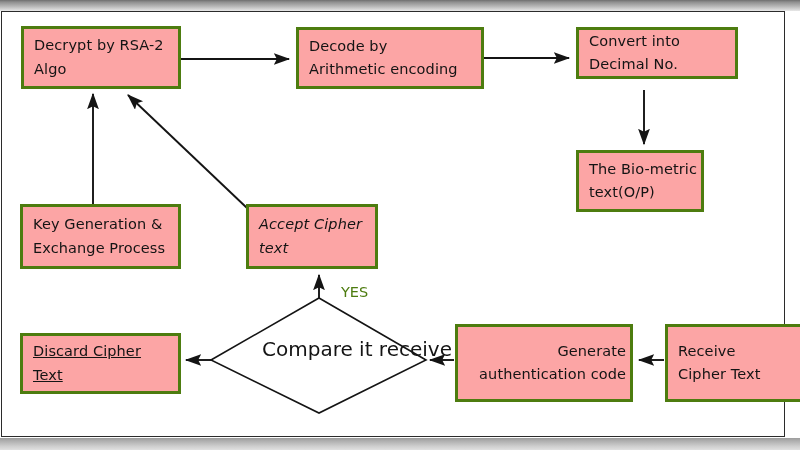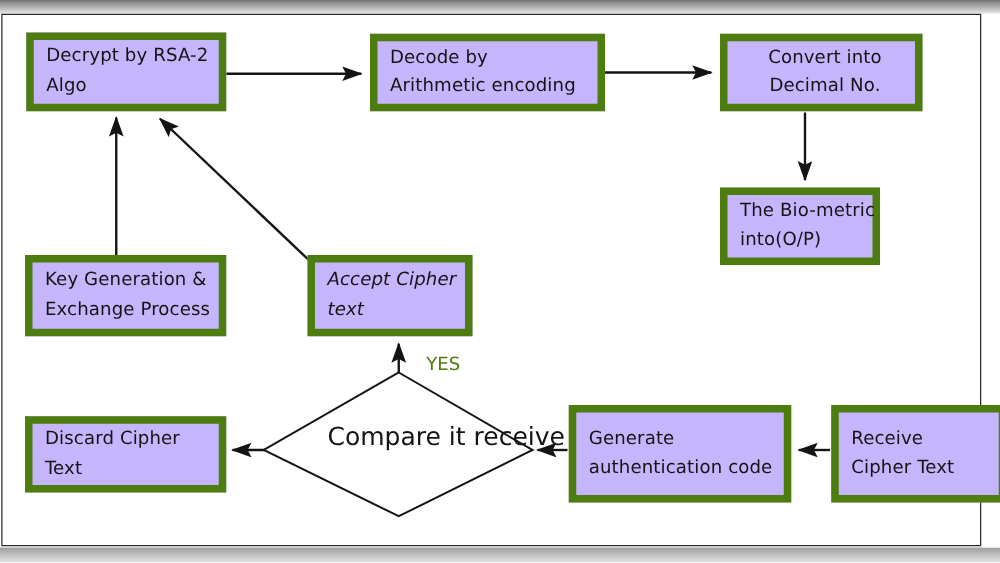--- a/index.html
+++ b/index.html
@@ -43,22 +43,22 @@
     left: 786px;
     width: 14px;
     height: 427px;
     background: #ffffff;
   }
 
   
   .node {
     position: absolute;
     box-sizing: border-box;
-    background: #c4b5fd;
-    border: 6px solid #4d7c0f;
+    background: #fca5a5;
+    border: 3px solid #4d7c0f;
     display: flex;
     flex-direction: column;
     justify-content: center;
     color: #141414;
     font-size: 14.5px;
     line-height: 1.62;
     padding-left: 10px;
     padding-right: 4px;
     letter-spacing: 0.1px;
   }
@@ -129,46 +129,46 @@
   <div class="node" style="left:21px; top:26px; width:160px; height:63px;">
     <span class="ln">Decrypt by RSA-2</span>
     <span class="ln">Algo</span>
   </div>
 
   <div class="node" style="left:296px; top:27px; width:188px; height:62px;">
     <span class="ln">Decode by</span>
     <span class="ln">Arithmetic encoding</span>
   </div>
 
-  <div class="node" style="left:576px; top:27px; width:162px; height:62px;align-items:center;">
+  <div class="node" style="left:576px; top:27px; width:162px; height:52px;">
     <span class="ln">Convert into</span>
     <span class="ln">Decimal No.</span>
   </div>
 
   <div class="node" style="left:576px; top:150px; width:128px; height:62px;">
     <span class="ln"> The Bio-metric</span>
-    <span class="ln">into(O/P)</span>
+    <span class="ln">text(O/P)</span>
   </div>
 
   <div class="node" style="left:20px; top:204px; width:161px; height:65px;justify-content:center;">
     <span class="ln">Key Generation &amp;</span>
     <span class="ln">Exchange Process</span>
   </div>
 
   <div class="node" style="left:246px; top:204px; width:132px; height:65px;font-style:italic;">
     <span class="ln">Accept Cipher</span>
     <span class="ln">text</span>
   </div>
 
-  <div class="node" style="left:20px; top:333px; width:161px; height:61px;">
+  <div class="node" style="left:20px; top:333px; width:161px; height:61px;text-decoration:underline;">
     <span class="ln">Discard Cipher</span>
     <span class="ln">Text</span>
   </div>
 
-  <div class="node" style="left:455px; top:324px; width:178px; height:78px;">
+  <div class="node" style="left:455px; top:324px; width:178px; height:78px;text-align:right;">
     <span class="ln">Generate</span>
     <span class="ln">authentication code</span>
   </div>
 
   <div class="node" style="left:665px; top:324px; width:140px; height:78px;">
     <span class="ln">Receive</span>
     <span class="ln">Cipher Text</span>
   </div>
 
   <div class="diamond-label" style="left:262px; top:333px; width:115px;">

